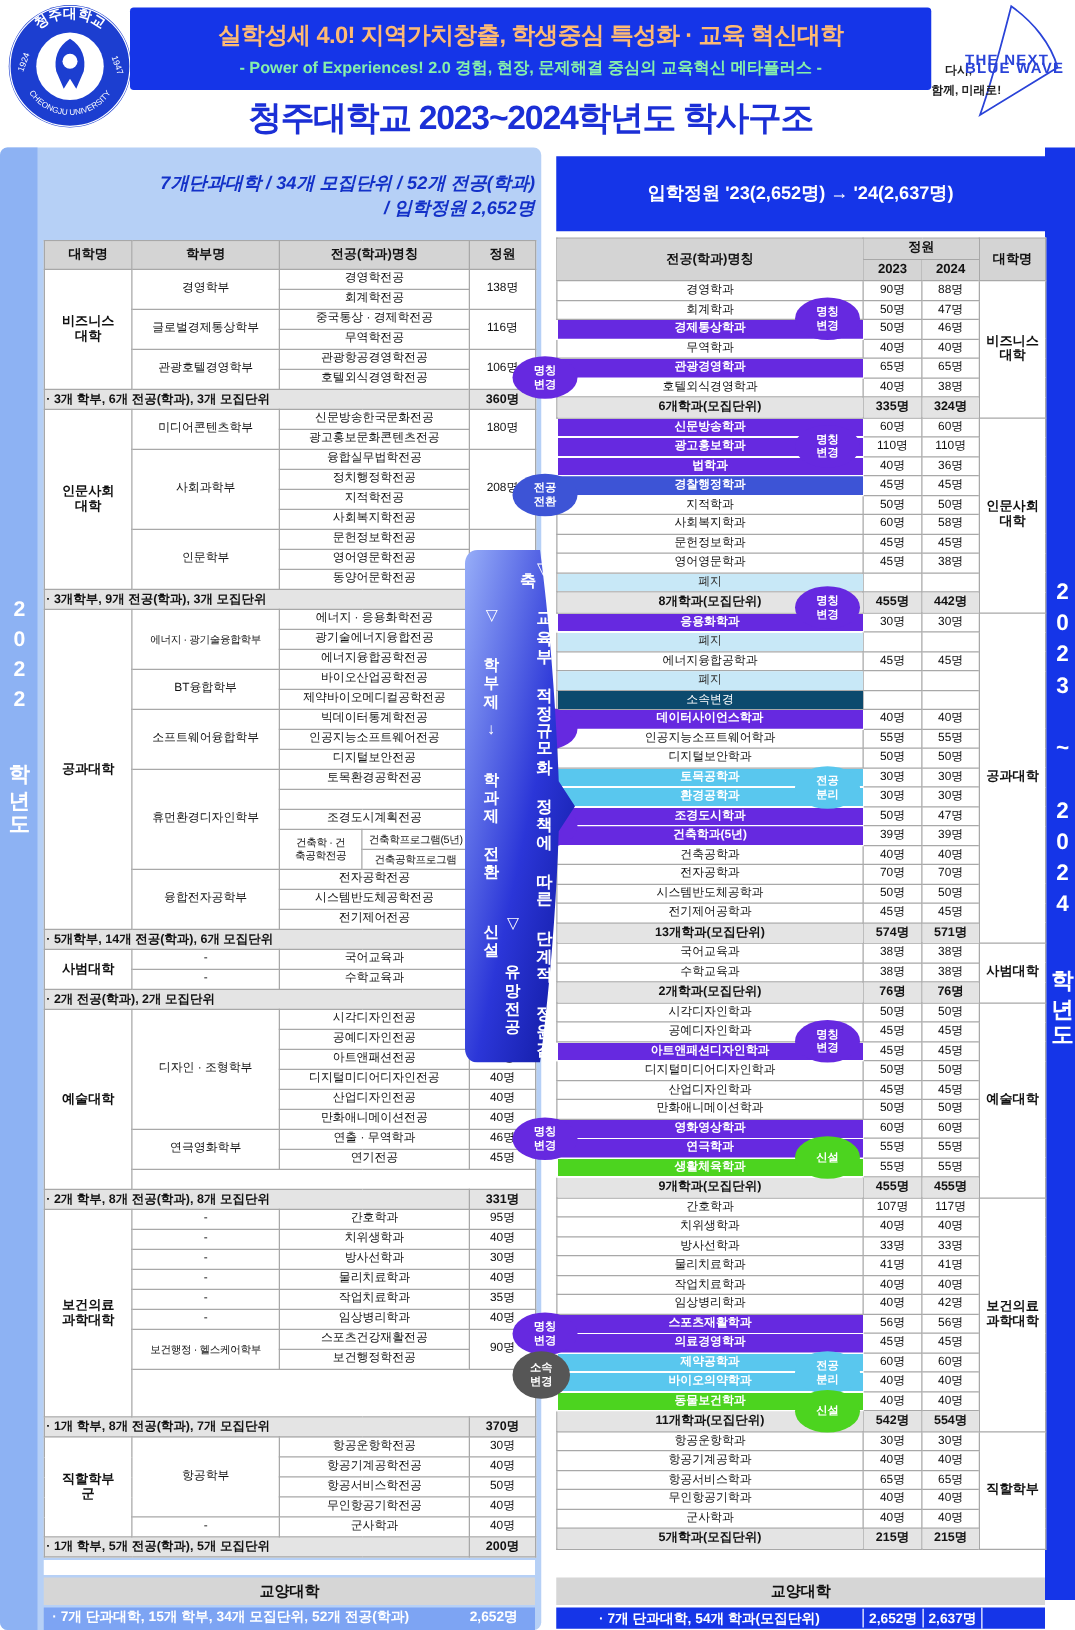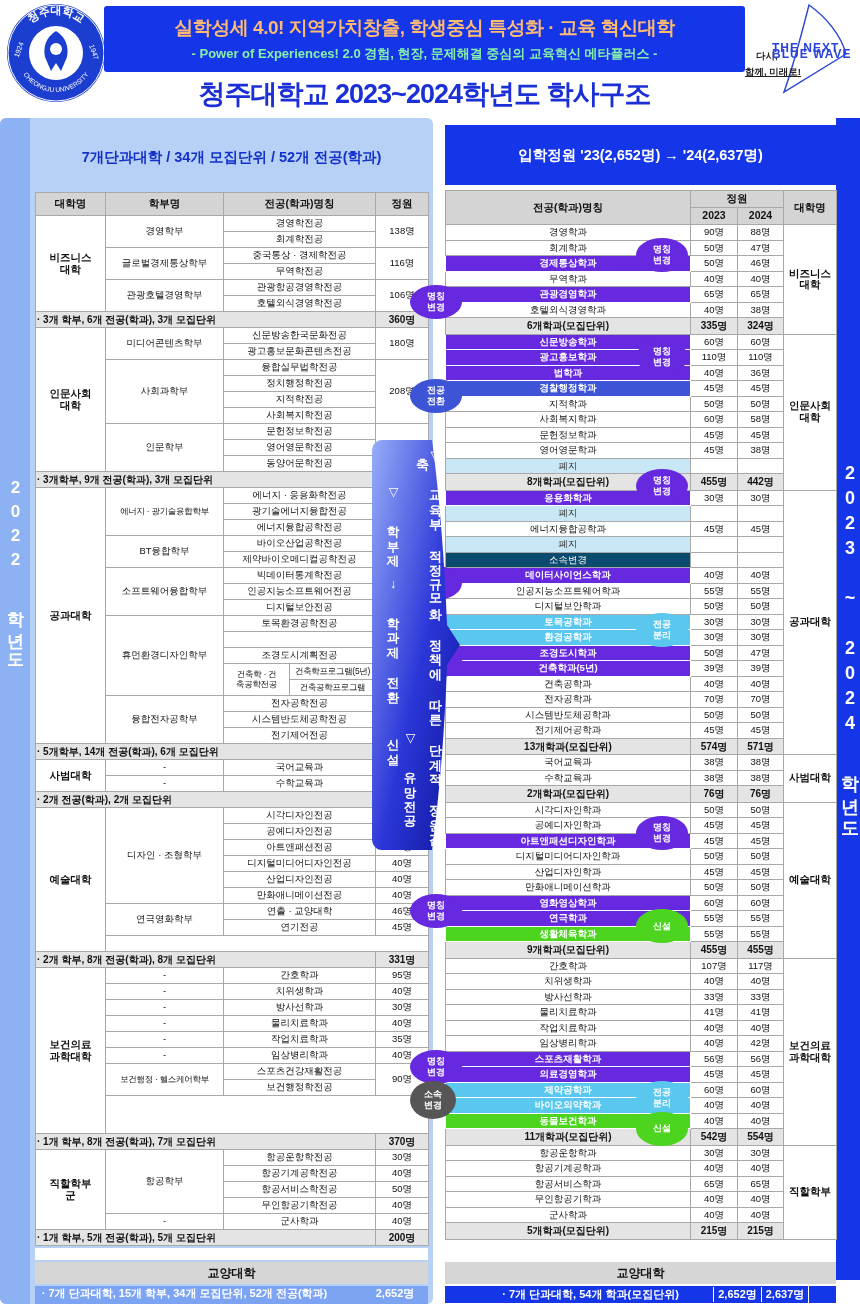--- a/index.html
+++ b/index.html
@@ -18,21 +18,21 @@
          color:#1b2fd6;letter-spacing:-1px;}
   .wave{left:742px;top:2px;width:116px;height:112px;}
   .wave .wt{position:absolute;font-weight:bold;color:#2a43d8;font-size:12px;letter-spacing:1px;}
   .wave .wk{position:absolute;color:#222;font-size:9.5px;font-weight:bold;}
 
   
   .lpanel{left:0;top:118px;width:433px;height:1186px;background:#b6d0f6;border-radius:6px;}
   .lstrip{left:0;top:118px;width:30px;height:1186px;background:#8db2f3;border-radius:6px 0 0 6px;}
   .lyear{position:absolute;left:4px;top:360px;color:#fff;font-weight:bold;font-size:17px;letter-spacing:5px;}
   .lheader{left:35px;top:128px;width:393px;height:58px;color:#1331c8;font-weight:bold;font-size:14.5px;
-           text-align:center;line-height:1.4;display:flex;flex-direction:column;justify-content:center;}
+           text-align:right;line-height:1.4;display:flex;flex-direction:column;justify-content:center;font-style:italic;}
   .ltab{position:absolute;left:35px;top:192px;width:393px;border-collapse:collapse;table-layout:fixed;
         background:#fff;font-size:9.5px;z-index:2;}
   .ltab tr{height:16px;}
   .ltab td{border:1px solid #a8a8a8;text-align:center;padding:0 1px;line-height:1.1;white-space:pre-line;}
   .ltab td.hdr{background:#d4d4d4;font-weight:bold;height:22px;font-size:10.5px;}
   .ltab td.college{font-weight:bold;font-size:10.5px;background:#fff;}
   .ltab td.sum{background:#e4e4e4;font-weight:bold;text-align:left;font-size:10px;}
   .ltab td.sumv{background:#e4e4e4;font-weight:bold;font-size:10px;}
   .ltab td.small{font-size:8.5px;letter-spacing:-0.3px;}
   .ltab tr.tallrow{height:38px;}
@@ -76,21 +76,21 @@
   .badge.left{left:-36px;}
   .badge.right{right:2px;}
   .bg-purple{background:#6629e0;}
   .bg-blue{background:#3d54d6;}
   .bg-cyan{background:#59c7ee;}
   .bg-green{background:#4cd41f;}
   .bg-gray{background:#565656;width:46px;height:38px;}
   .rgy{left:445px;top:1262px;width:391px;height:22px;}
   .rfoot{left:445px;top:1286px;width:391px;height:17px;background:#1535e8;color:#fff;font-weight:bold;
          font-size:11px;display:flex;align-items:center;}
-  .rfoot .fl{width:245px;text-align:center;padding-left:23px;}
+  .rfoot .fl{width:245px;text-align:center;}
   .rfoot .fc{width:47px;text-align:center;border-left:1px solid #fff;}
   .rfoot .fc2{width:46px;text-align:center;border-left:1px solid #fff;}
   .rfoot .ft{flex:1;border-left:1px solid #fff;height:100%;}
 </style>
 </head>
 <body>
 
 <div class="abs seal">
   <svg width="100" height="100" viewBox="0 0 100 100">
     <circle cx="50" cy="50" r="49" fill="#1c3ed0"></circle>
@@ -118,31 +118,32 @@
   <div class="b2">- Power of Experiences! 2.0 경험, 현장, 문제해결 중심의 교육혁신 메타플러스 -</div>
 </div>
 
 <div class="abs wave">
   <svg width="116" height="112" viewBox="0 0 116 112">
     <path d="M 67,3 C 60,30 52,62 42,90 L 104,52 C 99,33 84,15 67,3 Z" fill="none" stroke="#2a43d8" stroke-width="1.4"></path>
   </svg>
   <div class="wt" style="left:30px;top:39px;">THE NEXT</div>
   <div class="wk" style="left:14px;top:48px;">다시,</div>
   <div class="wt" style="left:30px;top:45px;">BLUE WAVE</div>
-  <div class="wk" style="left:3px;top:64px;text-decoration:underline;">함께, 미래로!</div>
+  <div class="wk" style="left:3px;top:64px;">함께, 미래로!</div>
 </div>
 
 <div class="abs title">청주대학교 2023~2024학년도 학사구조</div>
 
 <div class="abs lpanel"></div>
 <div class="abs lstrip">
   <div class="vtext lyear">2022 학년도</div>
 </div>
 <div class="abs lheader">
   <div>7개단과대학 / 34개 모집단위 / 52개 전공(학과)</div>
+  <div>/ 입학정원 2,652명</div>
 </div>
 <table class="ltab" id="ltab">
   <colgroup>
       <col style="width:70px">
       <col style="width:118px">
       <col style="width:66px">
       <col style="width:86px">
       <col style="width:53px">
     </colgroup>
   <tbody>
@@ -323,21 +324,21 @@
       <tr>
         <td colspan="2">산업디자인전공</td>
         <td>40명</td>
       </tr>
       <tr>
         <td colspan="2">만화애니메이션전공</td>
         <td>40명</td>
       </tr>
       <tr>
         <td rowspan="2">연극영화학부</td>
-        <td colspan="2">연출 · 교양대학</td>
+        <td colspan="2">연출 · 무역학과</td>
         <td>46명</td>
       </tr>
       <tr>
         <td colspan="2">연기전공</td>
         <td>45명</td>
       </tr>
       <tr>
         <td colspan="4"></td>
       </tr>
       <tr>

